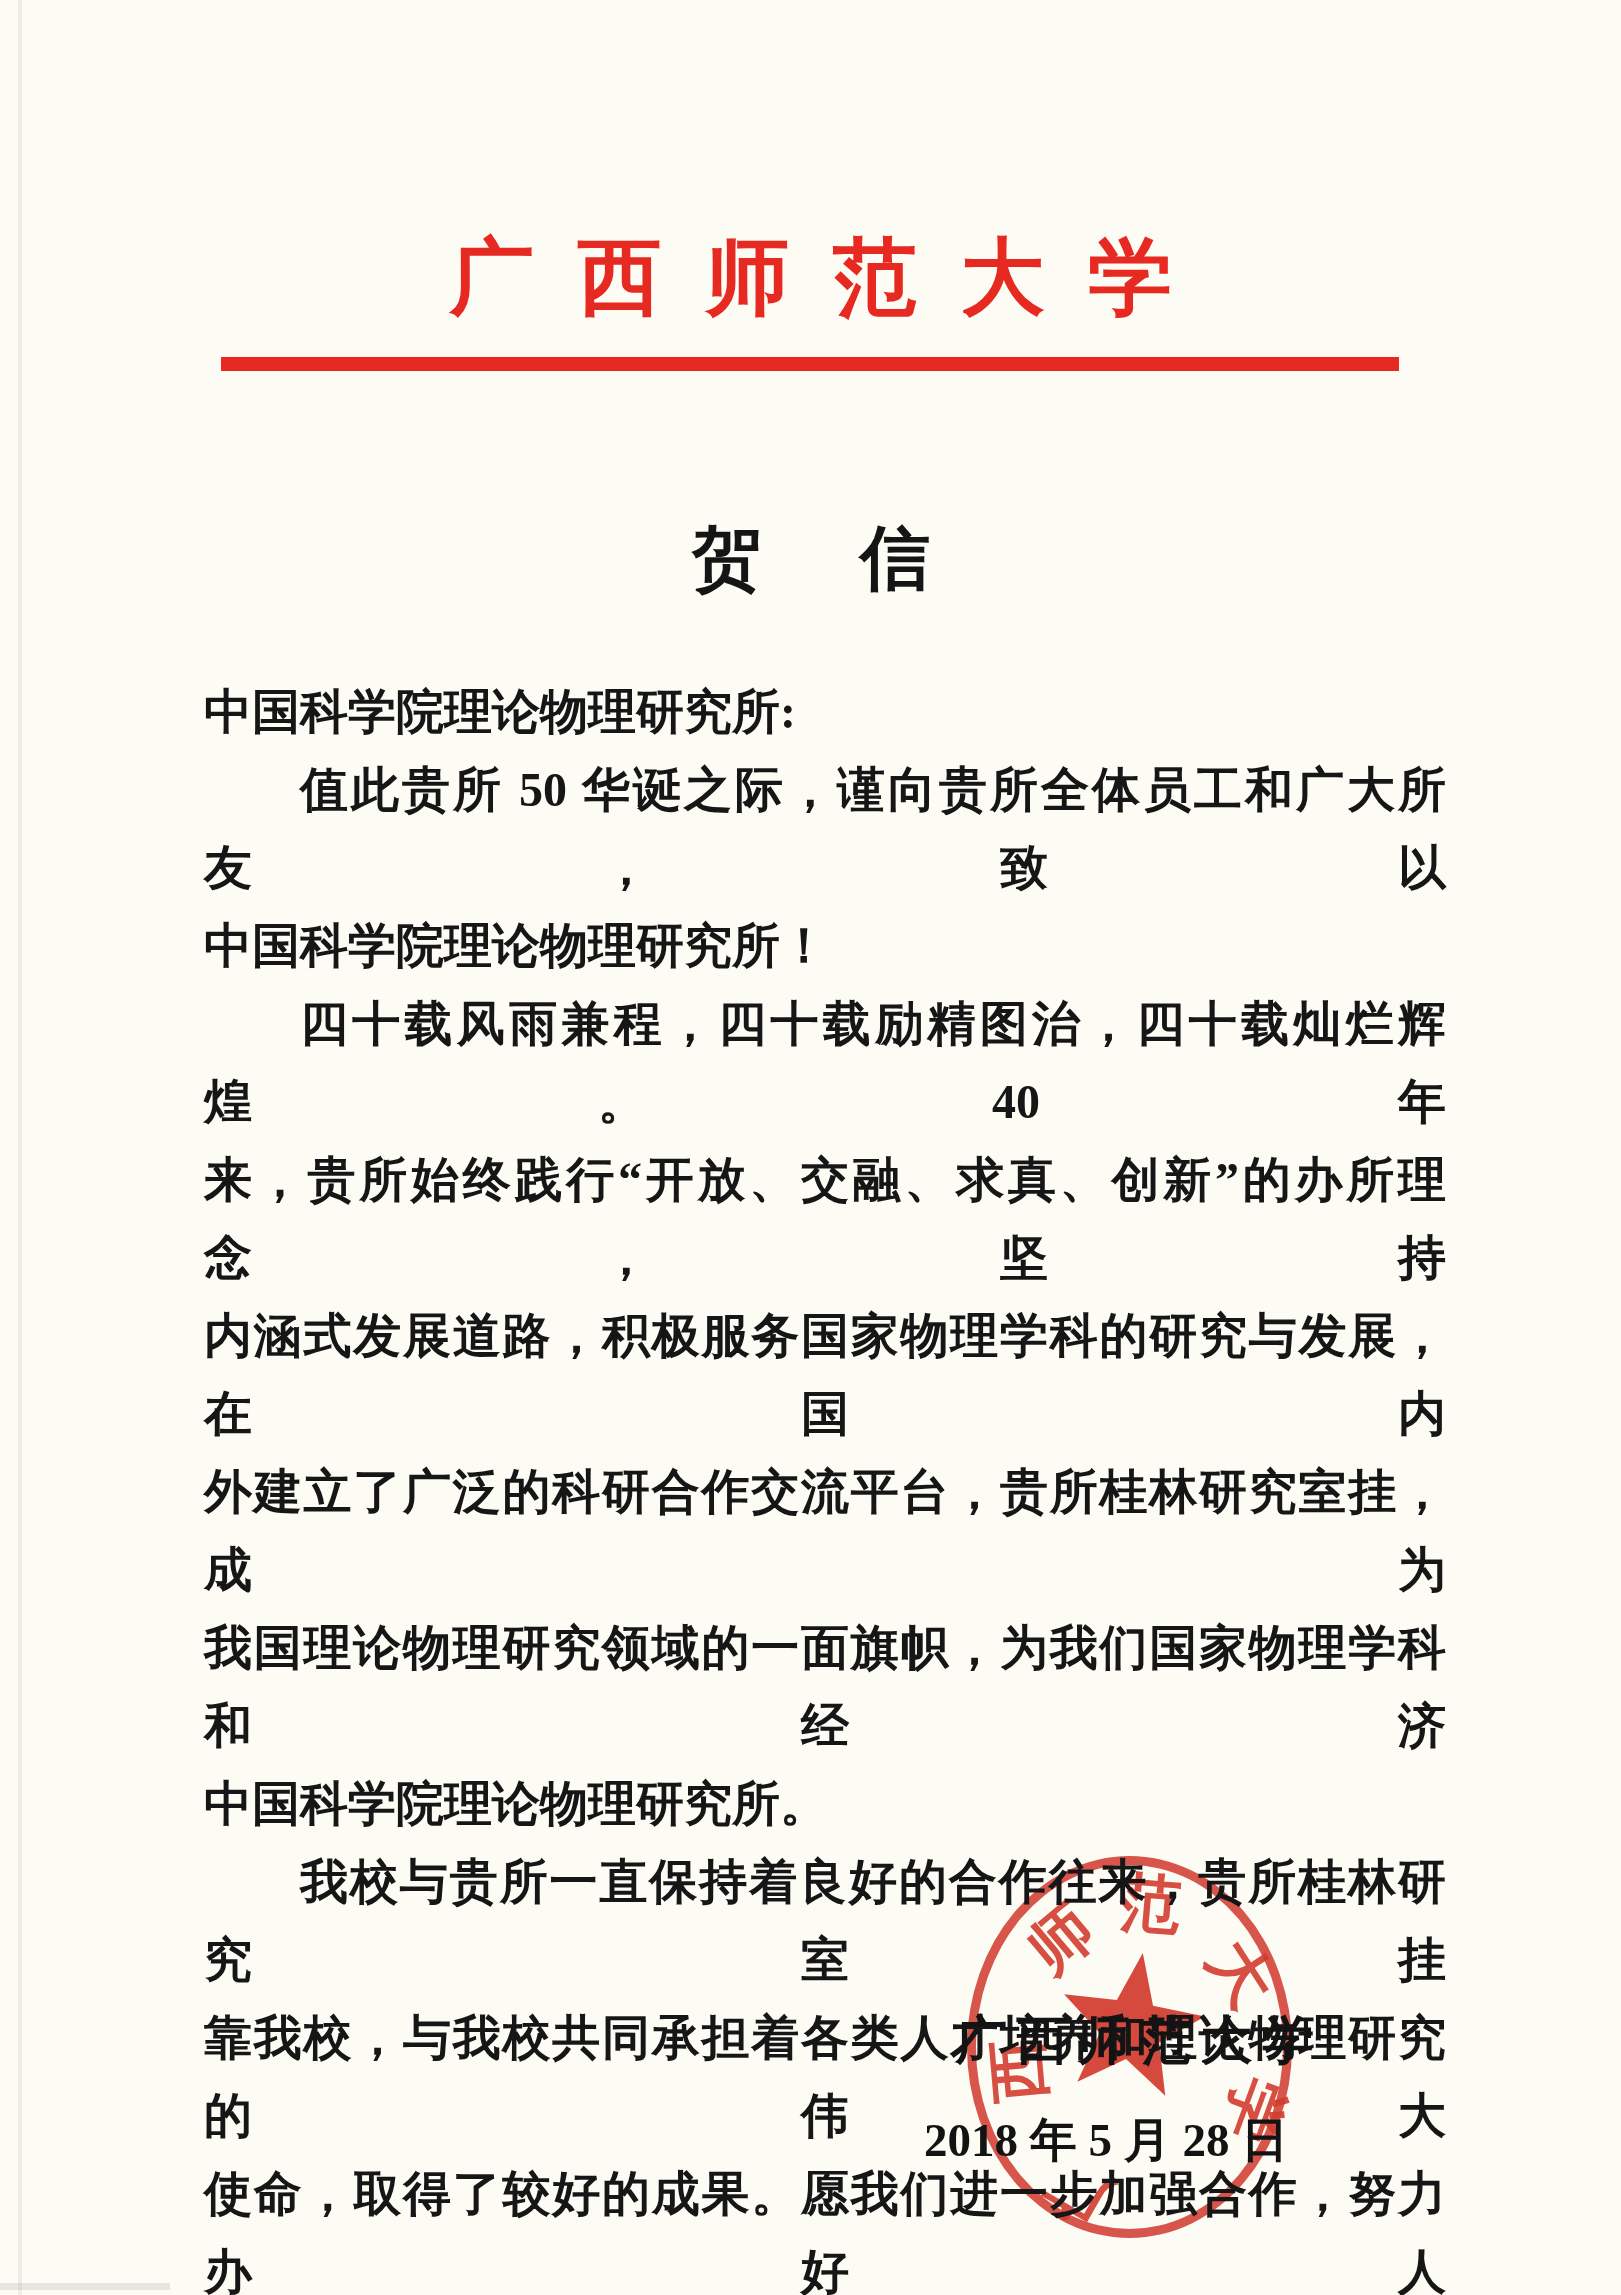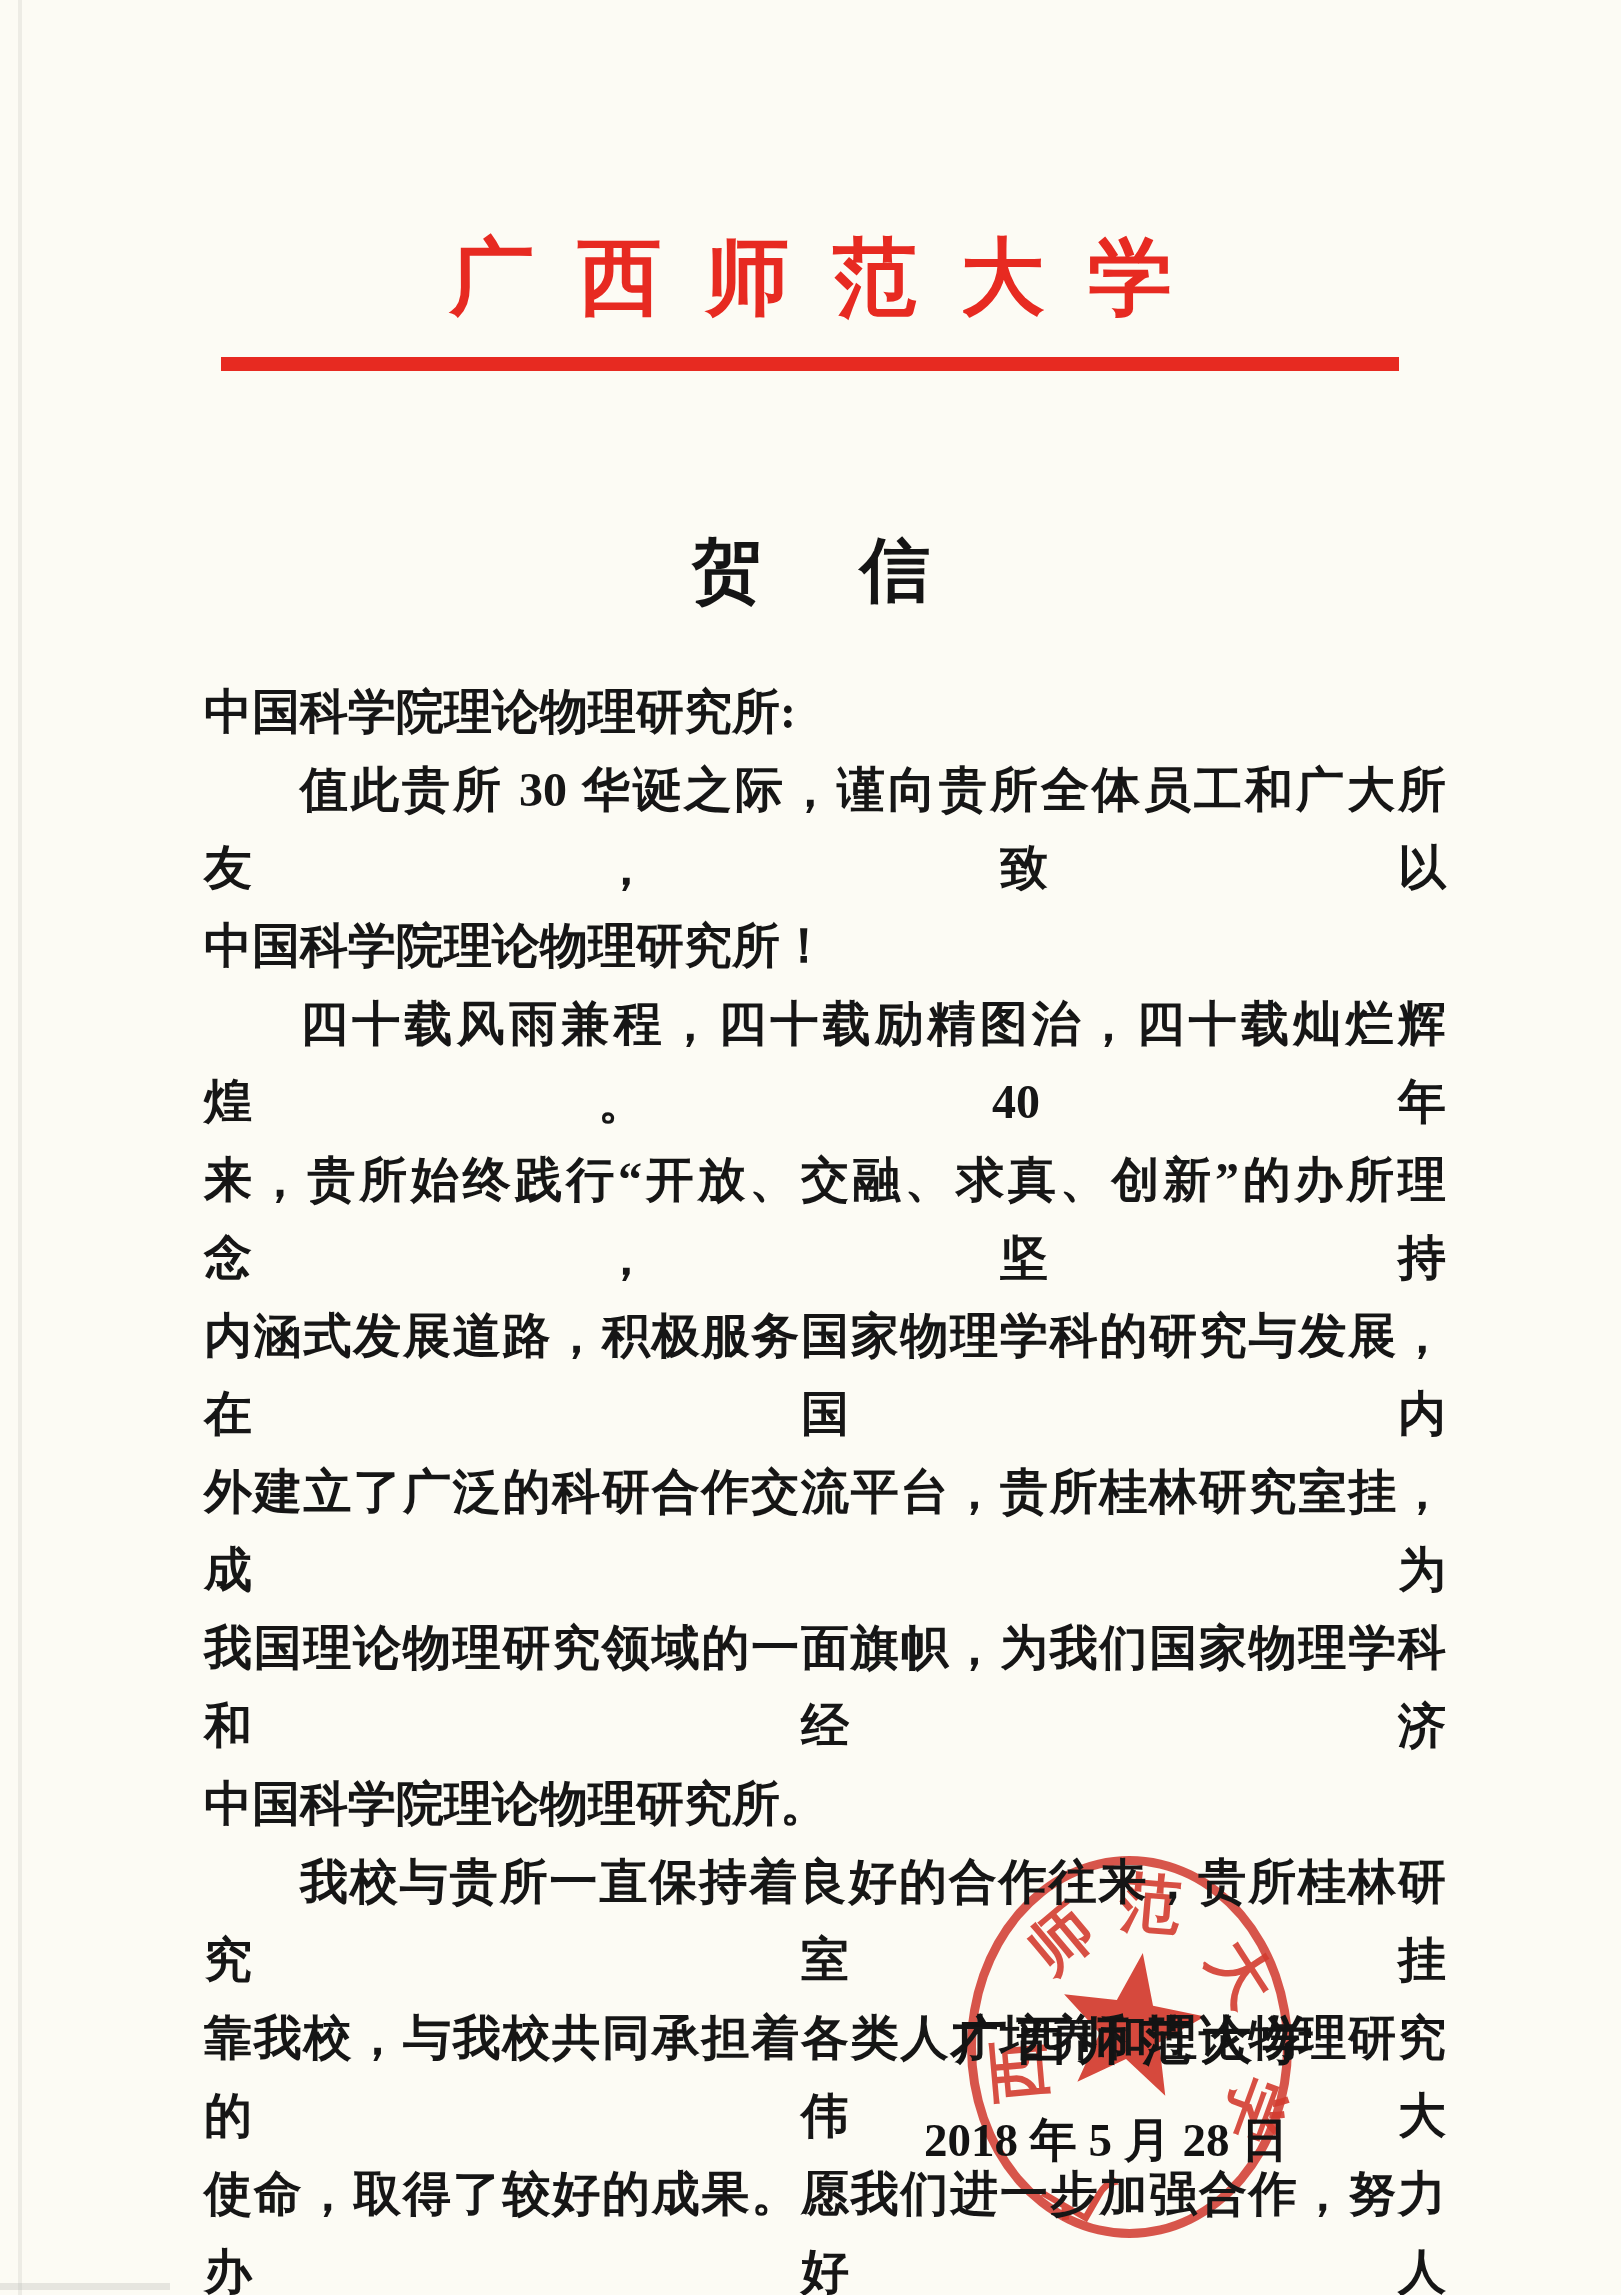--- a/index.html
+++ b/index.html
@@ -34,21 +34,21 @@
     white-space: nowrap;
   }
   .red-rule {
     position: absolute;
     left: 221px; top: 357px;
     width: 1178px; height: 13.7px;
     background: #e72a21;
   }
   .letter-title {
     position: absolute;
-    left: 0; top: 524px; width: 100%;
+    left: 0; top: 512px; width: 100%;
     text-align: center;
     font-size: 70px;
     font-weight: bold;
     color: #151515;
     letter-spacing: 1.4em;
     padding-left: 1.4em;
     box-sizing: border-box;
     white-space: nowrap;
   }
 
@@ -123,21 +123,21 @@
   <div class="scan-edge-bottom"></div>
 
   <div class="letterhead">广西师范大学</div>
 
   <div class="red-rule"></div>
 
   <div class="letter-title">贺信</div>
 
   <div class="letter-body">
       <div class="body-line">中国科学院理论物理研究所:</div>
-      <div class="body-line indent fill">值此贵所 30 华诞之际，谨向贵所全体员工和广大所友，致以</div>
+      <div class="body-line indent fill">值此贵所 50 华诞之际，谨向贵所全体员工和广大所友，致以</div>
       <div class="body-line">中国科学院理论物理研究所！</div>
       <div class="body-line indent fill">四十载风雨兼程，四十载励精图治，四十载灿烂辉煌。40 年</div>
       <div class="body-line fill">来，贵所始终践行“开放、交融、求真、创新”的办所理念，坚持</div>
       <div class="body-line fill">内涵式发展道路，积极服务国家物理学科的研究与发展，在国内</div>
       <div class="body-line fill">外建立了广泛的科研合作交流平台，贵所桂林研究室挂，成为</div>
       <div class="body-line fill">我国理论物理研究领域的一面旗帜，为我们国家物理学科和经济</div>
       <div class="body-line">中国科学院理论物理研究所。</div>
       <div class="body-line indent fill">我校与贵所一直保持着良好的合作往来，贵所桂林研究室挂</div>
       <div class="body-line fill">靠我校，与我校共同承担着各类人才培养和理论物理研究的伟大</div>
       <div class="body-line fill">使命，取得了较好的成果。愿我们进一步加强合作，努力办好人</div>

